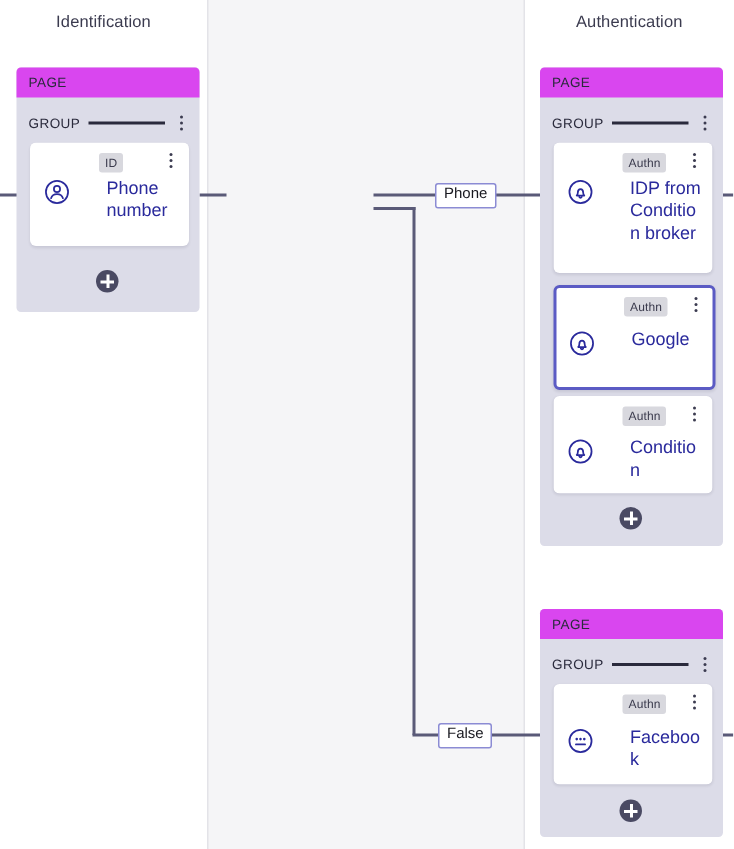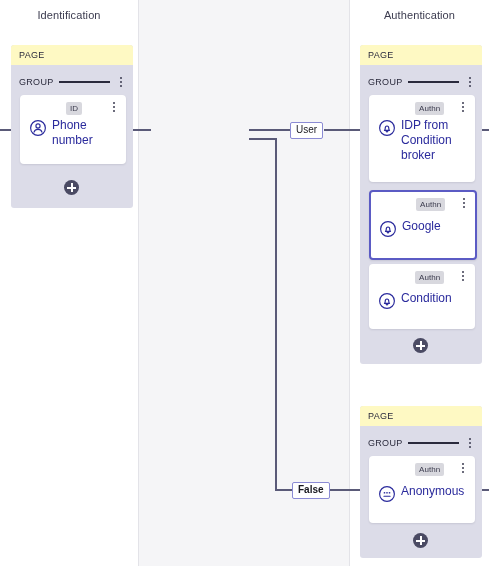--- a/index.html
+++ b/index.html
@@ -69,21 +69,21 @@
 
   
   .page-box {
     position: absolute;
     background: #dcdce8;
     border-radius: 3px;
     z-index: 3;
   }
   .page-header {
     height: 20px;
-    background: #fef9c3;
+    background: #d946ef;
     border-radius: 3px 3px 0 0;
     display: flex;
     align-items: center;
     padding-left: 8px;
     font-size: 9px;
     color: #2a2a3c;
     letter-spacing: 0.3px;
   }
   .group-row {
     height: 22px;
@@ -156,20 +156,21 @@
     display: flex;
     align-items: flex-start;
     padding: 3px 6px 7px 8px;
     gap: 5px;
   }
   .node-label {
     font-size: 12px;
     line-height: 15px;
     color: #2a2a9c;
     word-break: break-word;
+    margin-left: 19px;
   }
   .node-icon {
     flex: none;
     width: 18px;
     height: 18px;
     margin-top: 1px;
     color: #2a2a9c;
   }
   .node-icon svg { display: block; }
 
@@ -219,22 +220,22 @@
 
   <div class="wire wire-h" style="left:482px; top:129px; width:7px;"></div>
 
   <div class="wire wire-h" style="left:249px; top:138px; width:28px;"></div>
   <div class="wire wire-v" style="left:275px; top:138px; height:352px;"></div>
   <div class="wire wire-h" style="left:275px; top:489px; width:18px;"></div>
   <div class="wire wire-h" style="left:326px; top:489px; width:34px;"></div>
 
   <div class="wire wire-h" style="left:482px; top:489px; width:7px;"></div>
 
-  <div class="edge-label" style="left:290px; top:122px;">User</div>
-  <div class="edge-label" style="left:292px; top:482px;font-weight:bold;">False</div>
+  <div class="edge-label" style="left:290px; top:122px;">Phone</div>
+  <div class="edge-label" style="left:292px; top:482px;">False</div>
 
   <div class="page-box" style="left:11px; top:45px; width:122px; height:163px;">
     <div class="page-header">PAGE</div>
     <div class="group-row">
       <span class="group-label">GROUP</span>
       <span class="group-rule"></span>
       <span class="kebab">
           <i></i>
           <i></i>
           <i></i>
@@ -369,19 +370,19 @@
     <div class="node-body" style="padding-top:8px;">
       <span class="node-icon">
         <svg viewBox="0 0 20 20" width="18" height="18" fill="none" stroke="currentColor" stroke-width="1.3">
           <circle cx="10" cy="10" r="8.2"></circle>
           <circle cx="7.2" cy="8.6" r="0.95" fill="currentColor" stroke="none"></circle>
           <circle cx="10" cy="8.6" r="0.95" fill="currentColor" stroke="none"></circle>
           <circle cx="12.8" cy="8.6" r="0.95" fill="currentColor" stroke="none"></circle>
           <path d="M6.6 12.5h6.8" stroke-linecap="round"></path>
         </svg>
       </span>
-      <span class="node-label">Anonymous</span>
+      <span class="node-label">Facebook</span>
     </div>
   </div>
 
   <div class="add-btn" style="left:413px; top:533px;"></div>
 
 </div>
 
 </body></html>

